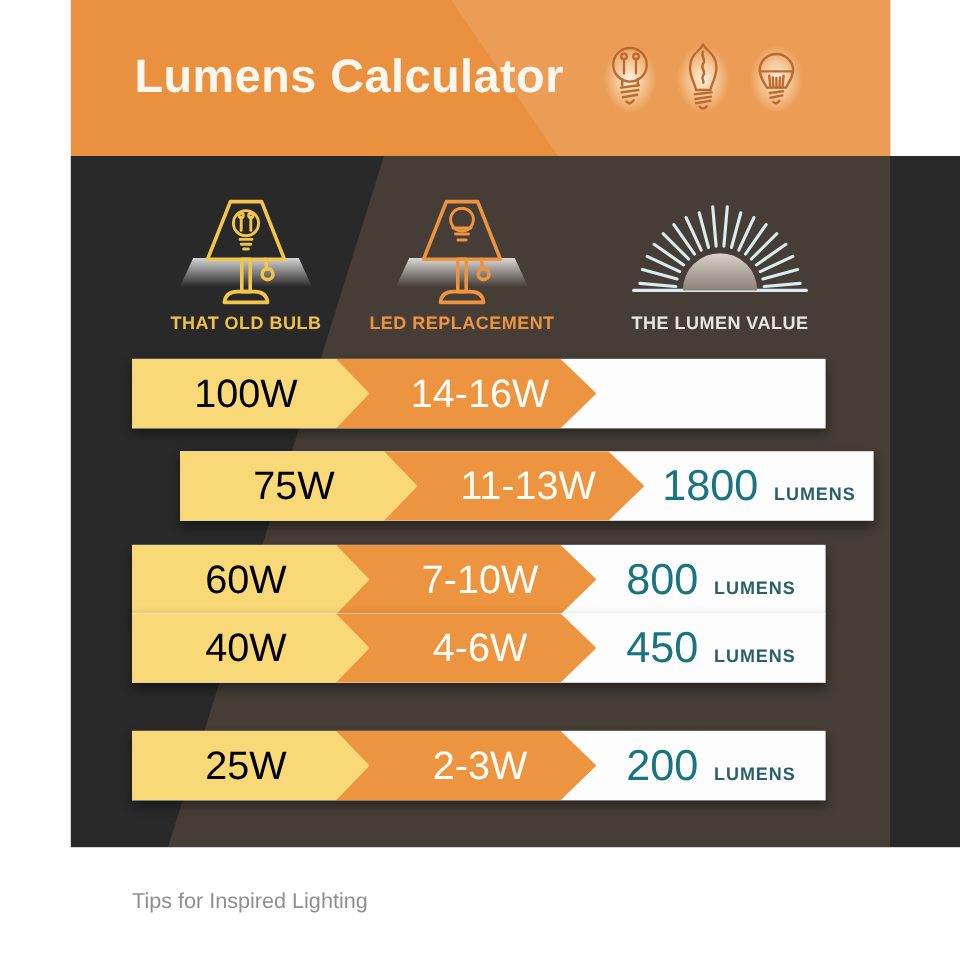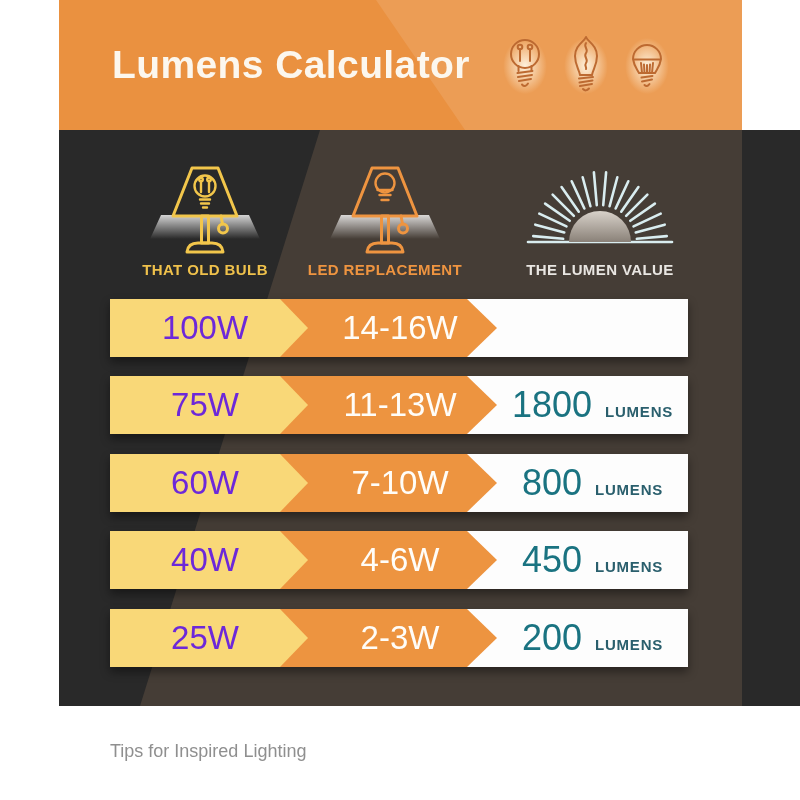--- a/index.html
+++ b/index.html
@@ -35,27 +35,27 @@
   .cl-3{left:431px;color:#E9E6E2;}
 
   
   .row{position:absolute;left:51px;width:578px;height:58px;background:#FDFDFD;
         box-shadow:0 5px 9px rgba(0,0,0,.42);}
   .seg-orange{position:absolute;inset:0;background:#ED9440;
         clip-path:polygon(170px 0,357px 0,387px 50%,357px 100%,170px 100%);}
   .seg-yellow{position:absolute;inset:0;background:#F9D878;
         clip-path:polygon(0 0,170px 0,198px 50%,170px 100%,0 100%);}
   .watt{position:absolute;left:0;width:190px;text-align:center;line-height:58px;
-        font-size:33px;color:#6d28d9;}
+        font-size:33px;color:#000000;}
   .led{position:absolute;left:190px;width:200px;text-align:center;line-height:58px;
         font-size:33px;color:#FFFDF8;}
   .lumens{position:absolute;left:387px;width:191px;text-align:center;line-height:58px;white-space:nowrap;}
   .lumens .num{font-size:36px;color:#1A7381;}
   .lumens .unit{font-size:15px;font-weight:600;color:#2A5F6D;margin-left:13px;letter-spacing:.8px;}
-  .r1{top:169px;} .r2{top:246px;} .r3{top:324px;} .r4{top:401px;} .r5{top:479px;}
+  .r1{top:169px;} .r2{top:246px;margin-left:40px;} .r3{top:324px;} .r4{top:381px;} .r5{top:479px;}
 
   
   .footer-text{position:absolute;left:110px;top:741px;margin:0;
         font-size:18px;color:#8F8F8F;}
 </style>
 </head>
 <body>
 
 <div class="page">
 

